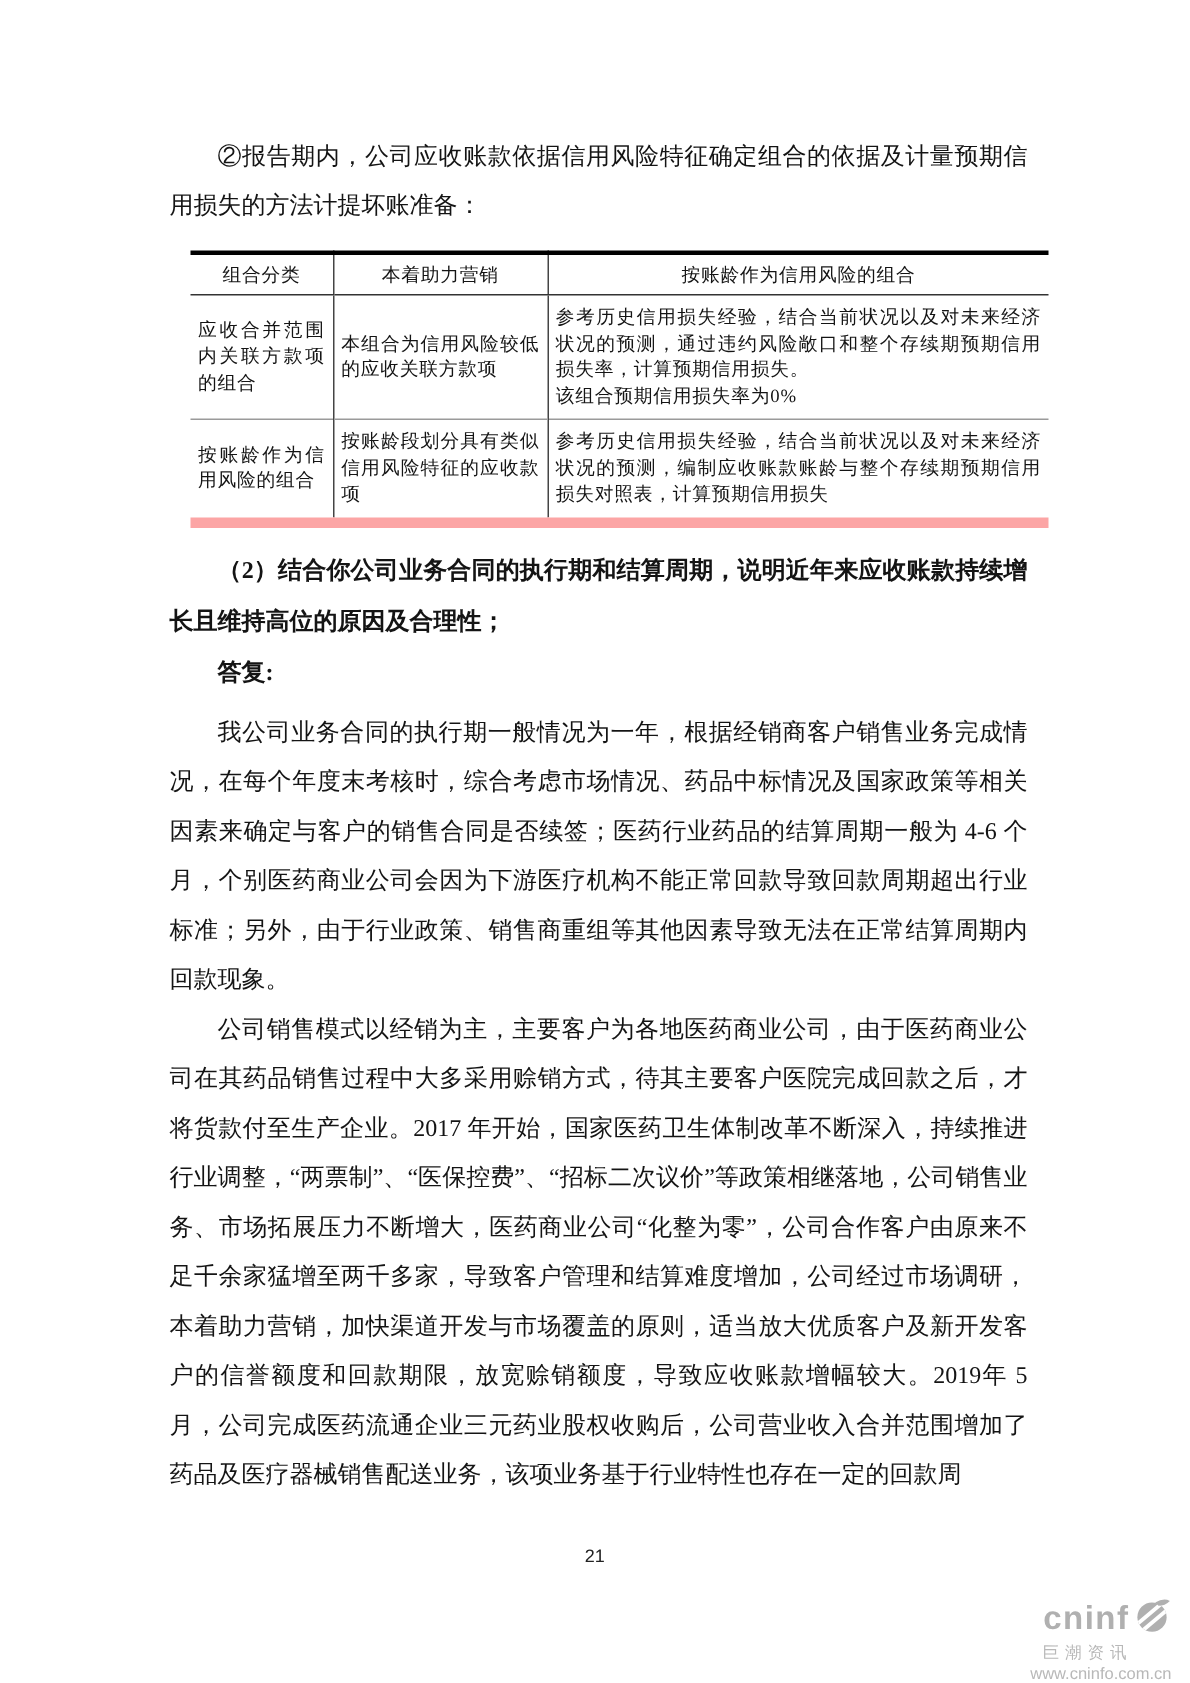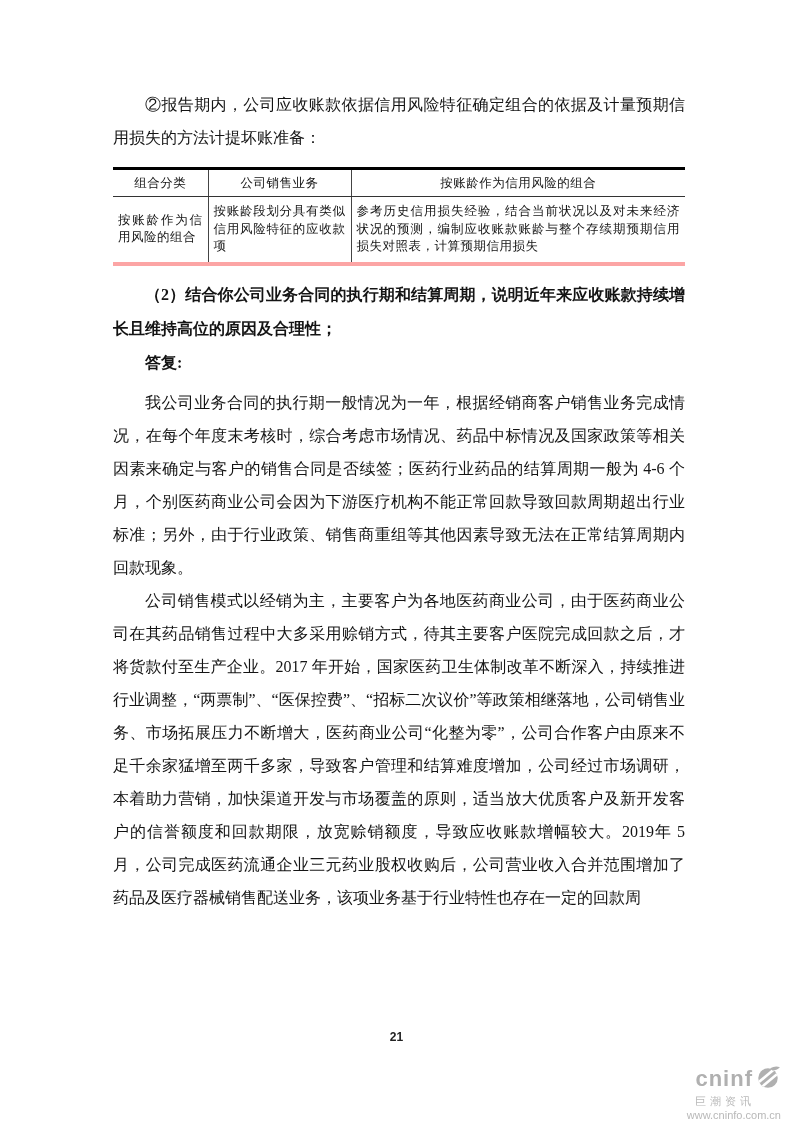--- a/index.html
+++ b/index.html
@@ -37,23 +37,24 @@
     line-height: 33px;
     text-indent: 2em;
     margin-bottom: 7px;
   }
   table.policy-table {
     width: 100%;
     border-collapse: collapse;
     margin-top: 13px;
     margin-bottom: 12px;
     border-top: 3px solid #000;
-    border-bottom: 4px solid #fca5a5;
+    border-bottom: 7px solid #fca5a5;
     font-size: 12.5px;
     letter-spacing: 0.5px;
+    margin-left: 14px;
   }
   table.policy-table th {
     font-weight: normal;
     text-align: center;
     padding: 5px 4px;
     border-bottom: 1.5px solid #333;
     line-height: 16px;
   }
   table.policy-table td {
     padding: 6px 5px;
@@ -67,21 +68,21 @@
   .col-category { width: 95px; }
   .col-basis { width: 143px; }
   .method-cell { white-space: pre-line; vertical-align: top; }
   .page-number {
     position: absolute;
     left: 0; right: 0;
     top: 1030px;
     text-align: center;
     font-family: "Liberation Sans", "DejaVu Sans", sans-serif;
     font-size: 12px;
-    font-weight: bold;
+    font-weight: normal;
     color: #222;
   }
   .logo-block {
     position: absolute;
     right: 12px;
     top: 1064px;
     text-align: right;
     color: #b5b5b5;
     font-family: "Liberation Sans", "DejaVu Sans", sans-serif;
     line-height: 1.1;
@@ -123,22 +124,28 @@
 
     <table class="policy-table">
       <colgroup>
         <col class="col-category">
         <col class="col-basis">
         <col>
       </colgroup>
       <tbody>
           <tr>
         <th>组合分类</th>
-        <th>公司销售业务</th>
+        <th>本着助力营销</th>
         <th>按账龄作为信用风险的组合</th>
+      </tr>
+      <tr class="data-row">
+        <td>应收合并范围内关联方款项的组合</td>
+        <td>本组合为信用风险较低的应收关联方款项</td>
+        <td class="method-cell">参考历史信用损失经验，结合当前状况以及对未来经济状况的预测，通过违约风险敞口和整个存续期预期信用损失率，计算预期信用损失。
+该组合预期信用损失率为0%</td>
       </tr>
       <tr class="data-row">
         <td>按账龄作为信用风险的组合</td>
         <td>按账龄段划分具有类似信用风险特征的应收款项</td>
         <td class="method-cell">参考历史信用损失经验，结合当前状况以及对未来经济状况的预测，编制应收账款账龄与整个存续期预期信用损失对照表，计算预期信用损失</td>
       </tr>
     </tbody>
       </table>
 
 

